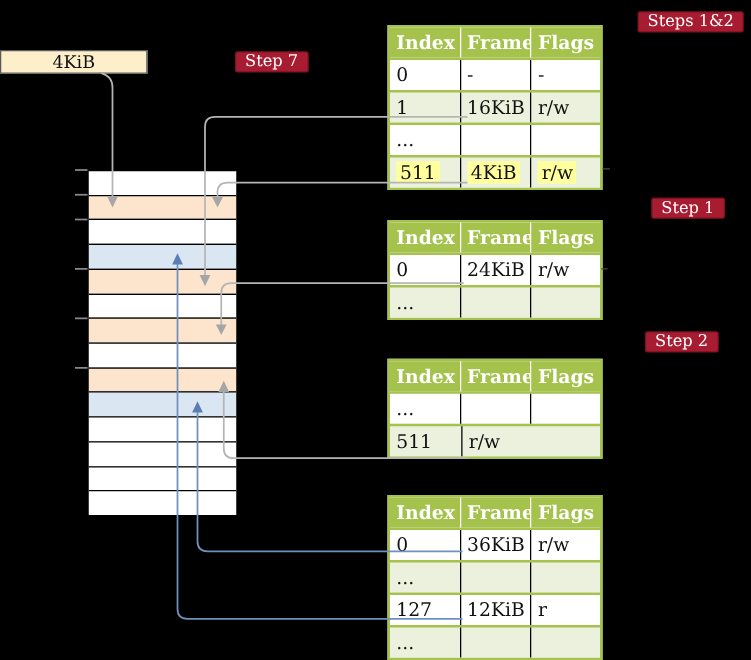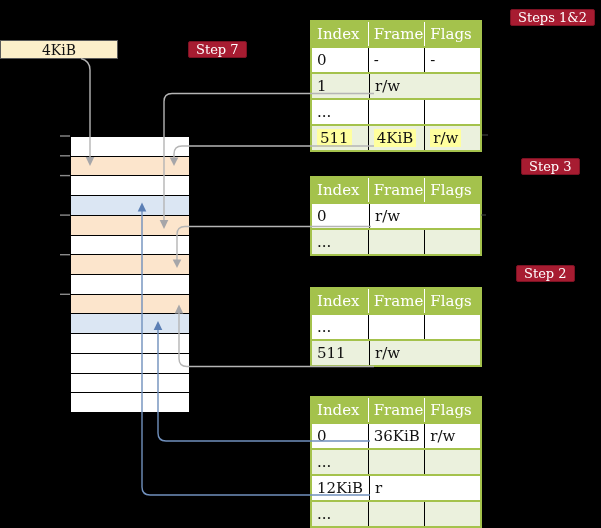--- a/index.html
+++ b/index.html
@@ -48,40 +48,40 @@
   .trow{display:flex;height:26px;}
   .trow + .trow{border-top:2px solid #a4c24c;height:24px;}
   .trow.thead{background:#a4c24c;height:24px;}
   .trow.shaded{background:#ebf1dd;}
   .cell{
     flex:0 1 57px;box-sizing:border-box;display:flex;align-items:center;
     padding-left:5px;font-size:15px;color:#111;overflow:hidden;white-space:nowrap;
   }
   .cell:nth-child(2){flex-basis:58px;}
   .cell + .cell{border-left:1px solid #000;}
-  .thead .cell{color:#fff;font-weight:normal;font-size:15px;}
+  .thead .cell{color:#fff;font-weight:bold;font-size:15px;}
   .thead .cell + .cell{border-left:1px solid #fff;}
   .hl{background:#ffff9e;padding:0 3px;}
   
   .overlay{position:absolute;left:0;top:0;z-index:3;}
   .overlay path{fill:none;stroke-width:1.4px;}
   .overlay .tick{stroke-width:1.4px;}
 </style>
 </head>
 <body>
 
 <div class="canvas">
 
   <div class="kib-box">
     <span>4KiB</span>
   </div>
 
   <div class="badge badge-step0">Step 7</div>
   <div class="badge badge-steps12">Steps 1&amp;2</div>
-  <div class="badge badge-step3">Step 3</div>
+  <div class="badge badge-step3">Step 1</div>
   <div class="badge badge-step4">Step 2</div>
 
   <div class="memory">
       <div class="mrow free"></div>
       <div class="mrow pagetable"></div>
       <div class="mrow free"></div>
       <div class="mrow data"></div>
       <div class="mrow pagetable"></div>
       <div class="mrow free"></div>
       <div class="mrow pagetable"></div>
@@ -109,20 +109,23 @@
         </div>
         <div class="cell">
           <span>-</span>
         </div>
       </div>
       <div class="trow shaded">
         <div class="cell">
           <span>1</span>
         </div>
         <div class="cell">
+          <span>16KiB</span>
+        </div>
+        <div class="cell">
           <span>r/w</span>
         </div>
       </div>
       <div class="trow">
         <div class="cell">
           <span>...</span>
         </div>
         <div class="cell"></div>
         <div class="cell"></div>
       </div>
@@ -142,20 +145,23 @@
       <div class="trow thead">
         <div class="cell">Index</div>
         <div class="cell">Frame</div>
         <div class="cell">Flags</div>
       </div>
       <div class="trow">
         <div class="cell">
           <span>0</span>
         </div>
         <div class="cell">
+          <span>24KiB</span>
+        </div>
+        <div class="cell">
           <span>r/w</span>
         </div>
       </div>
       <div class="trow shaded">
         <div class="cell">
           <span>...</span>
         </div>
         <div class="cell"></div>
         <div class="cell"></div>
       </div>
@@ -200,20 +206,23 @@
         </div>
       </div>
       <div class="trow shaded">
         <div class="cell">
           <span>...</span>
         </div>
         <div class="cell"></div>
         <div class="cell"></div>
       </div>
       <div class="trow">
+        <div class="cell">
+          <span>127</span>
+        </div>
         <div class="cell">
           <span>12KiB</span>
         </div>
         <div class="cell">
           <span>r</span>
         </div>
       </div>
       <div class="trow shaded">
         <div class="cell">
           <span>...</span>

